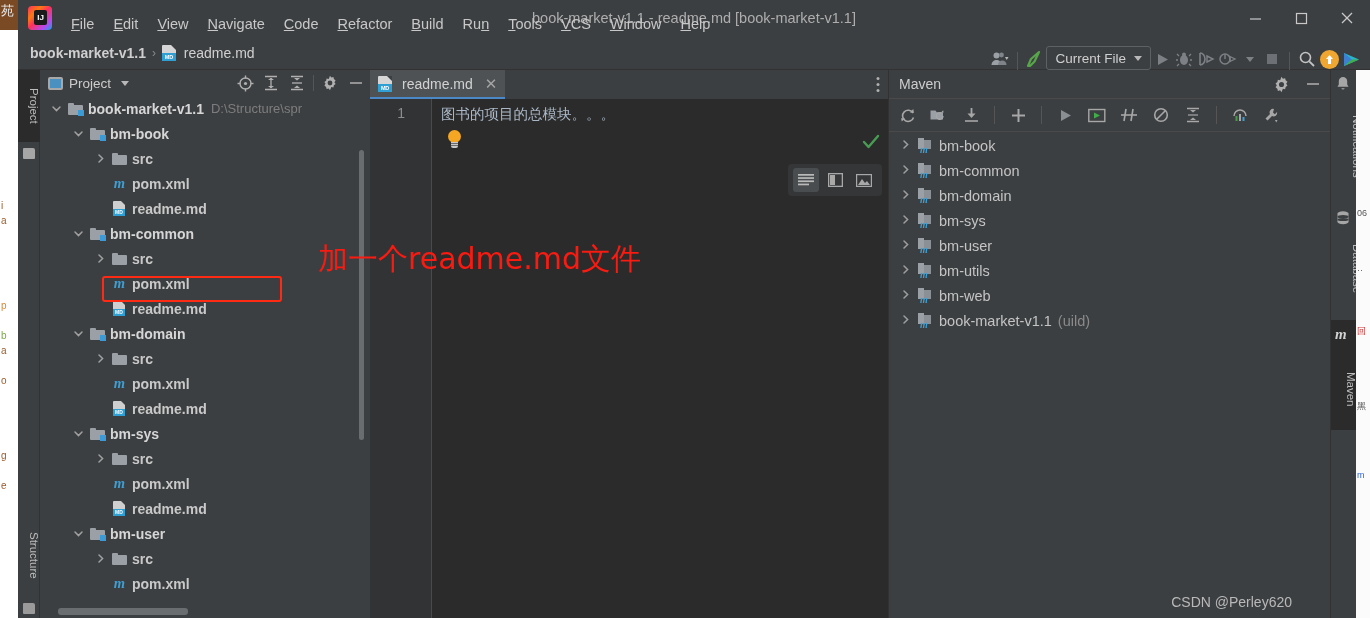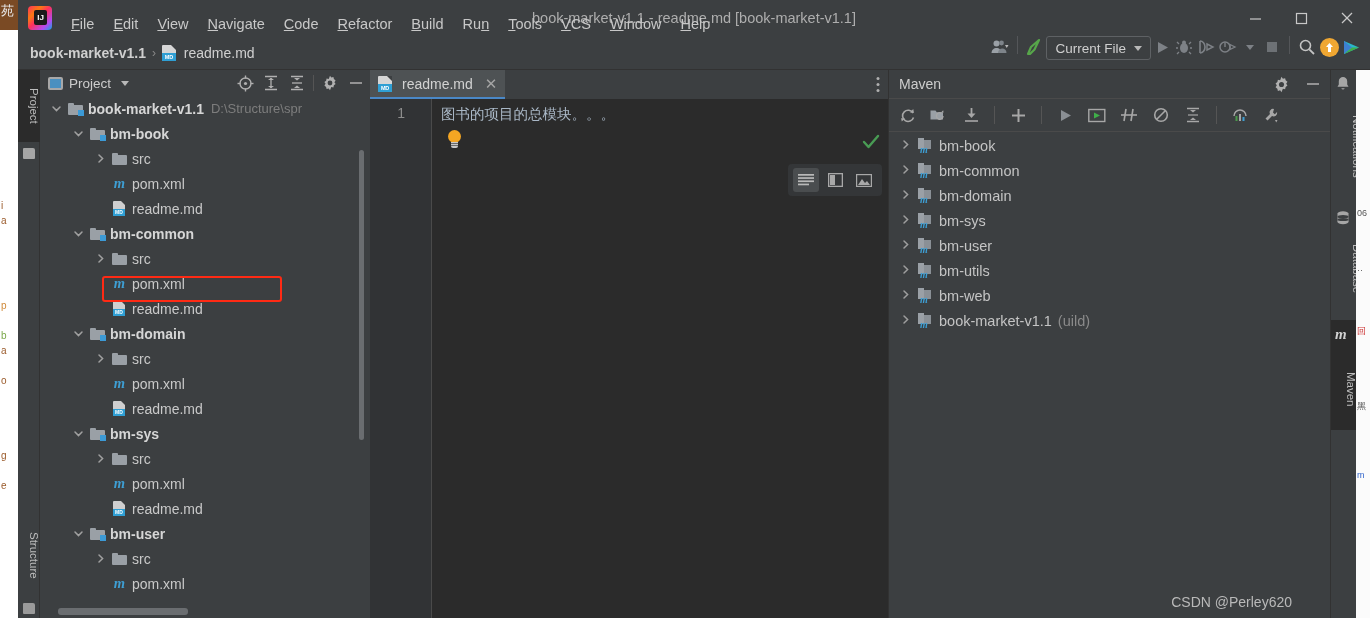--- a/index.html
+++ b/index.html
@@ -43,21 +43,21 @@
   .crumb-proj { color:#cfcfcf; font-weight:bold; }
   .crumb-sep { color:#888; font-size:12px; }
   .crumb-file { color:#d0d0d0; }
   .md-ico { display:inline-block; width:14px; height:16px; position:relative; vertical-align:-3px;
             margin-right:4px; background:#d6d6d6; border-radius:1px; }
   .md-ico:before { content:""; position:absolute; right:0; top:0; border-left:5px solid transparent;
             border-top:5px solid #3c3f41; }
   .md-ico:after { content:"MD"; position:absolute; left:0; bottom:0; width:14px; height:8px;
             background:#2f9fd4; color:#fff; font-size:5.5px; font-weight:bold; line-height:8px;
             text-align:center; letter-spacing:-.2px; }
-  .tb-right { position:absolute; right:8px; top:0; height:34px; display:flex; align-items:flex-start; }
+  .tb-right { position:absolute; right:8px; top:0; height:34px; display:flex; align-items:flex-end; }
   .tb-ico { width:22px; height:22px; display:flex; align-items:center; justify-content:center;
             color:#9aa0a6; }
   .tb-div { width:1px; height:18px; background:#545659; margin:0 6px; }
   .cfg-select { display:flex; align-items:center; gap:8px; height:24px; padding:0 8px;
             border:1px solid #5e6164; border-radius:3px; font-size:13.5px; color:#cfcfcf; }
   .caret { width:0;height:0;border-left:4px solid transparent;border-right:4px solid transparent;
            border-top:5px solid #b8b8b8; }
   .circ-orange { width:19px;height:19px;border-radius:50%;background:#f0a732;display:flex;
            align-items:center;justify-content:center; }
 
@@ -75,21 +75,21 @@
   .proj-head .ttl { font-size:13.5px; color:#cdcdcd; margin-left:6px; }
   .proj-blue { width:15px; height:13px; background:#4a90c0; border:2px solid #a8a8a8; border-radius:2px;
                margin-left:8px; }
   .proj-head .tools { position:absolute; right:4px; top:0; height:26px; display:flex; align-items:center; gap:6px; }
   .ph-ico { width:20px; height:20px; display:flex; align-items:center; justify-content:center; color:#b0b0b0; }
   .tree { position:absolute; left:0; top:26px; width:330px; height:522px; background:#3c3f41;
           overflow:hidden; }
   .row { position:relative; height:25px; display:flex; align-items:center; font-size:14px;
          color:#c9c9c9; white-space:nowrap; }
   .row .chev { width:13px; height:13px; color:#a0a0a0; display:inline-block; flex:0 0 auto; }
-  .row .nm { margin-left:5px; }
+  .row .nm { margin-left:5px;font-weight:bold; }
   .row.mod .nm { font-weight:bold; color:#d6d6d6; }
   .path { color:#7d7d7d; font-size:13px; margin-left:7px; font-weight:normal; }
   .fold { width:15px; height:12px; position:relative; flex:0 0 auto; }
   .fold:before { content:""; position:absolute; left:0; top:2px; width:15px; height:10px;
                  background:#9aa0a6; border-radius:1px; }
   .fold:after { content:""; position:absolute; left:0; top:0; width:6px; height:3px;
                  background:#9aa0a6; border-radius:1px 1px 0 0; }
   .fold.mod-badge .badge { position:absolute; right:-1px; bottom:-1px; width:6px; height:6px;
                  background:#3c9ad6; z-index:2; }
   .m-ico { width:15px; text-align:center; color:#3e9fd4; font-size:14.5px; font-style:italic;
@@ -574,20 +574,21 @@
         <div class="vm">
           <svg width="16" height="13" viewBox="0 0 16 13">
             <rect x="0.5" y="0.5" width="15" height="12" fill="none" stroke="#a8a8a8" stroke-width="1.4"></rect>
             <path d="M2 11 L6 5 L9 9 L11 7 L14 11 Z" fill="#a8a8a8"></path>
           </svg>
         </div>
       </div>
     </div>
   </div>
 
+  <div class="annot">加一个readme.md文件</div>
 
   <div class="mvn">
     <div class="mvn-head">
       <span class="ttl">Maven</span>
       <div class="tools">
         <div class="ph-ico">
           <svg width="17" height="17" viewBox="0 0 16 16">
             <path d="M8 0.8 l1.3 1.7 2.1-.5 .5 2.1 1.7 1.3-1.2 1.8 1.2 1.8-1.7 1.3-.5 2.1-2.1-.5L8 15.2l-1.3-1.7-2.1.5-.5-2.1-1.7-1.3 1.2-1.8-1.2-1.8 1.7-1.3 .5-2.1 2.1 .5z" fill="#b0b0b0"></path>
             <circle cx="8" cy="8" r="2.4" fill="#3c3f41"></circle>
           </svg>

